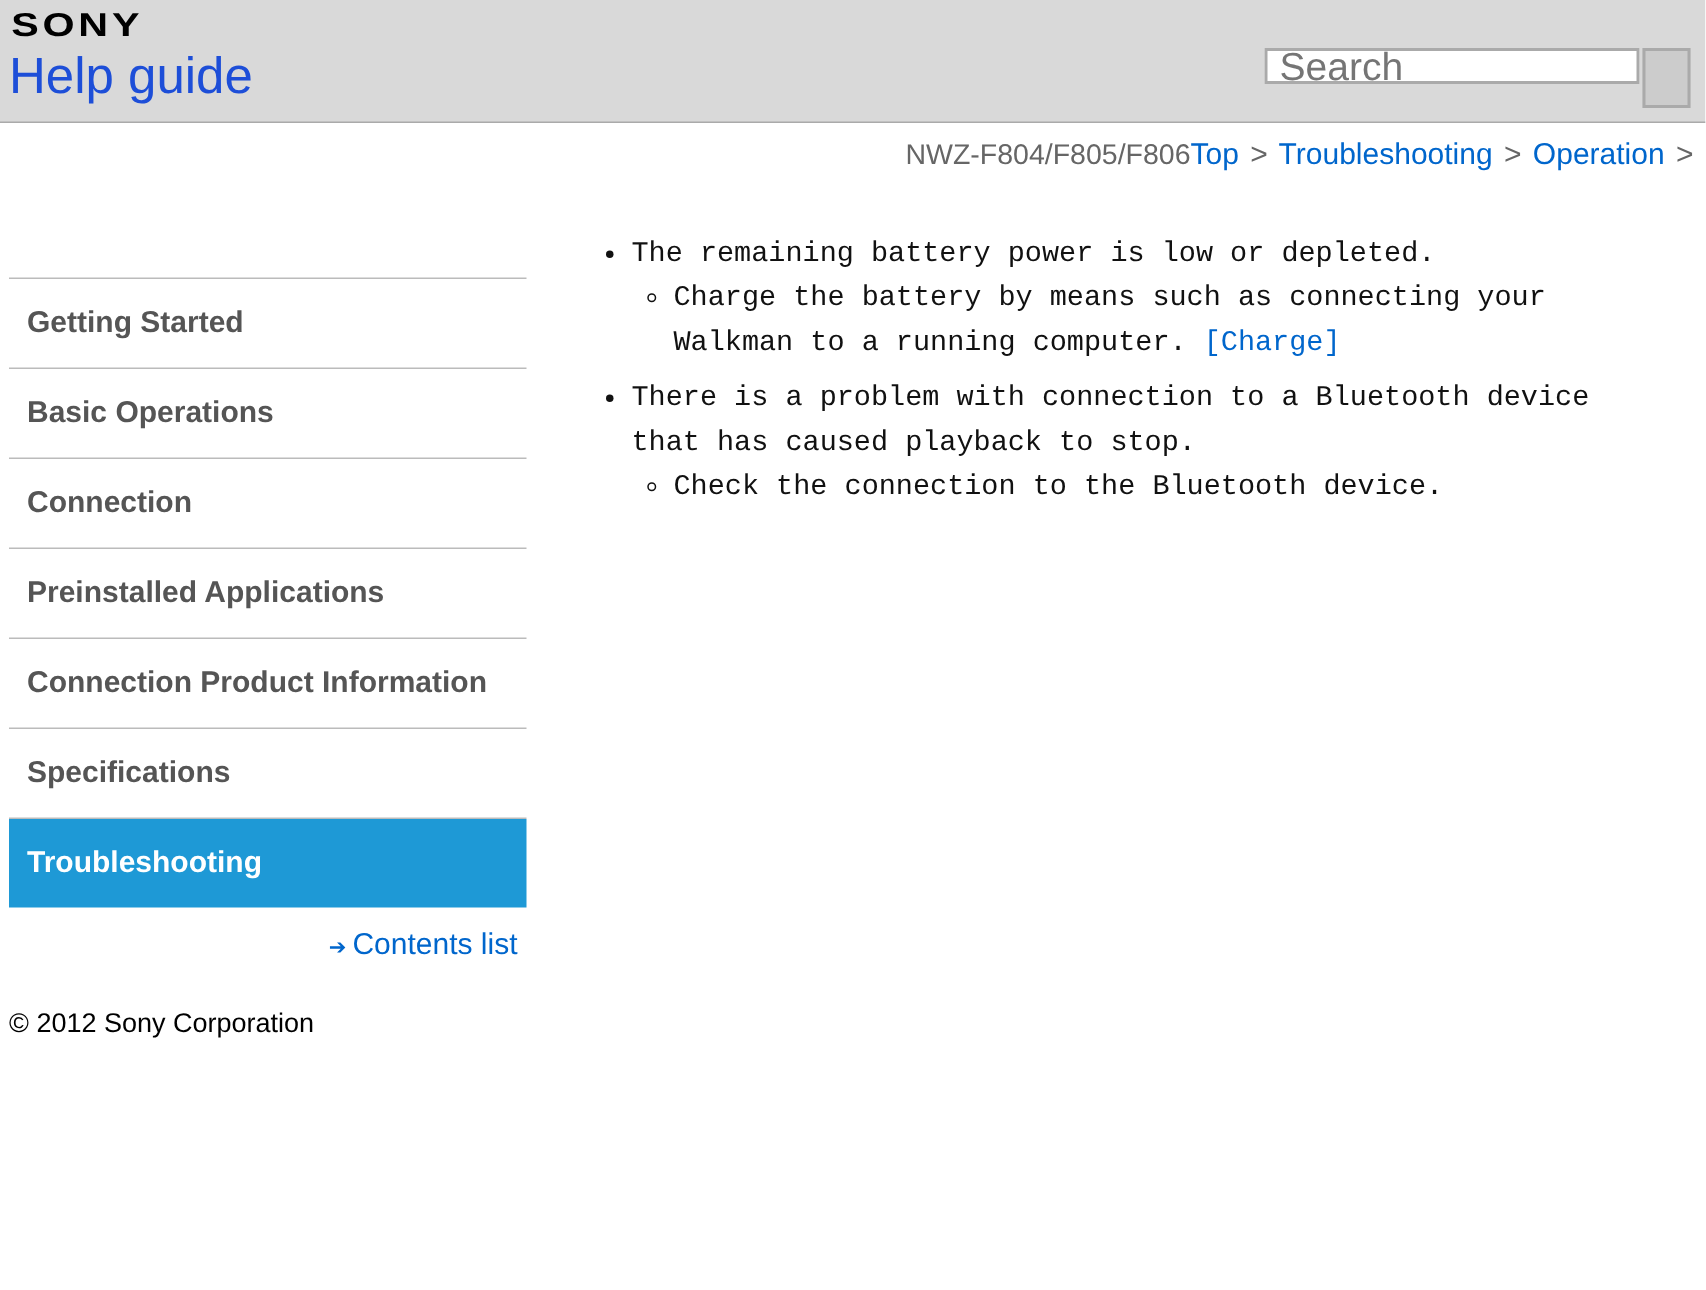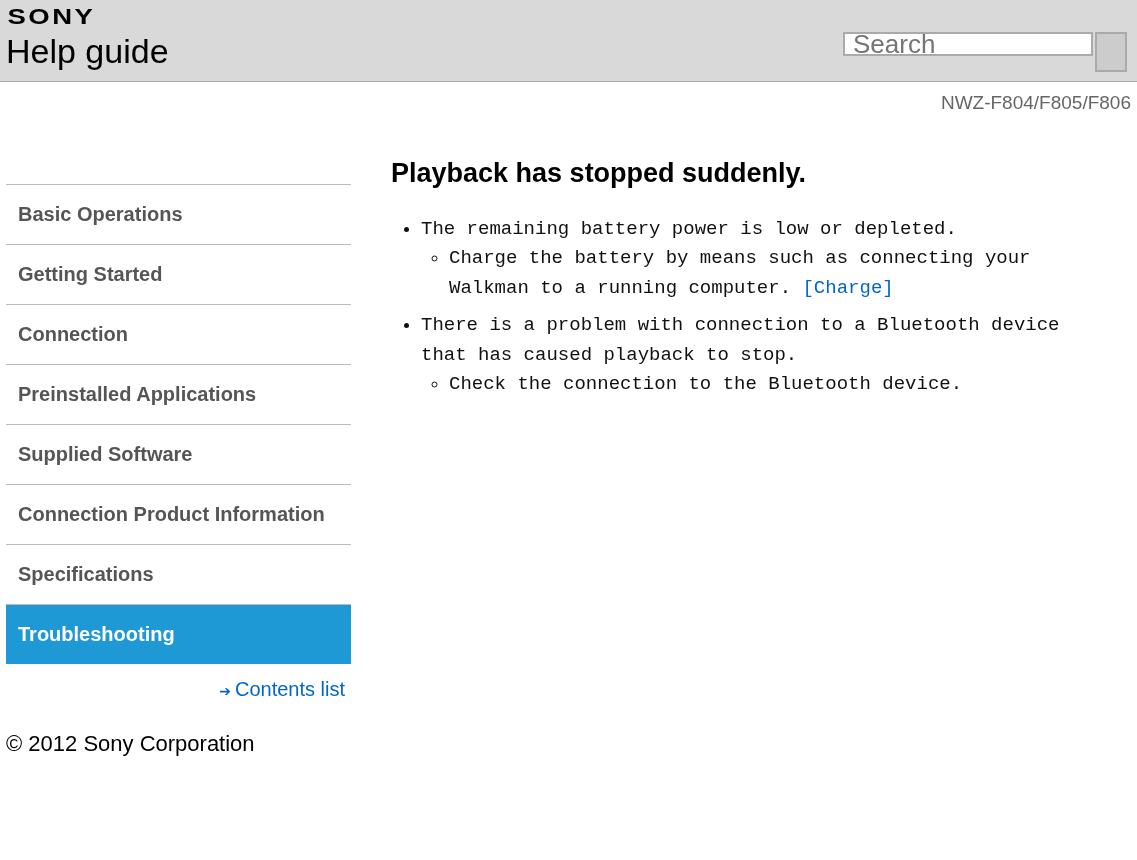--- a/index.html
+++ b/index.html
@@ -1,72 +1,78 @@
 <!DOCTYPE html>
 <html><head>
 <meta charset="utf-8">
 <style>
   * { box-sizing: border-box; margin: 0; padding: 0; }
   body { font-family: Arial, Helvetica, sans-serif; font-size: 18px; color: #000; width: 1137px; }
   .header { background: #d9d9d9; padding: 4px 0 10px 0; border-bottom: 1px solid #aaa; position: relative; }
   .logo { font-family: "Arial Black", Arial, sans-serif; font-weight: 900; font-size: 22px; letter-spacing: 2px; padding-left: 6px; transform: scaleX(1.25); transform-origin: left; }
-  .help-title { font-size: 34px; color: #000000; padding-left: 6px; margin-top: 2px; }
+  .help-title { font-size: 34px; color: #1d4ed8; padding-left: 6px; margin-top: 2px; }
   .search-wrap { position: absolute; right: 10px; top: 32px; display: flex; gap: 2px; }
   .search-input { width: 250px; height: 24px; font-size: 26px; color: #888; padding: 2px 8px; border: 2px solid #aaa; background: #fff; font-family: Arial; }
   .search-btn { width: 32px; height: 40px; background: #ccc; border: 2px solid #aaa; }
   .sub-bar { display: flex; justify-content: flex-end; align-items: center; padding: 10px 6px 0 6px; color: #666; font-size: 19px; }
   .breadcrumb { font-size: 20px; }
   .breadcrumb a { color: #0066cc; text-decoration: none; }
   .breadcrumb .sep { color: #666; padding: 0 2px; }
   .layout { display: flex; padding: 40px 6px 20px 6px; gap: 40px; }
   .sidebar { width: 345px; flex-shrink: 0; padding-top: 30px; }
   .nav-item { padding: 18px 12px; border-bottom: 1px solid #bbb; font-size: 20px; font-weight: bold; color: #555; cursor: pointer; }
   .nav-item:first-child { border-top: 1px solid #bbb; }
   .nav-item.active { background: #1e99d6; color: #fff; border-bottom: none; }
   .contents-link { display: block; text-align: right; color: #0066cc; text-decoration: none; font-size: 20px; padding: 14px 6px 0 0; }
   .contents-link .arrow { color: #0066cc; font-size: 14px; margin-right: 4px; }
   .main { flex: 1; padding-right: 20px; }
   .article-title { font-size: 27px; font-weight: bold; margin-bottom: 26px; margin-top: 4px; }
   .main ul { list-style: disc; padding-left: 30px; }
   .main ul ul { list-style: circle; padding-left: 28px; }
   .main li { font-size: 19px; line-height: 1.55; margin-bottom: 8px; color: #111; font-family: Liberation Mono, monospace; }
   .details-link { color: #0066cc; text-decoration: none; }
-  .footer { font-size: 22px; padding: 10px 6px; }
+  .footer { font-size: 18px; padding: 10px 6px; }
 </style>
 </head>
 <body>
 
 <div class="header">
   <div class="logo">SONY</div>
   <div class="help-title">Help guide</div>
   <div class="search-wrap">
     <input class="search-input" type="text" placeholder="Search" style="">
     <button class="search-btn"></button>
   </div>
 </div>
 
 <div class="sub-bar">
   <div>NWZ-F804/F805/F806</div>
+  <div class="breadcrumb">
+    <a href="#">Top</a>
+    <span class="sep">&gt;</span>
+    <a href="#">Troubleshooting</a>
+    <span class="sep">&gt;</span>
+    <a href="#">Operation</a>
+    <span class="sep">&gt;</span>
+  </div>
 </div>
 
 <div class="layout">
   <div class="sidebar">
+    <div class="nav-item">Getting Started</div>
     <div class="nav-item">Basic Operations</div>
-    <div class="nav-item">Getting Started</div>
     <div class="nav-item">Connection</div>
     <div class="nav-item">Preinstalled Applications</div>
-    <div class="nav-item">Supplied Software</div>
     <div class="nav-item">Connection Product Information</div>
     <div class="nav-item">Specifications</div>
     <div class="nav-item active">Troubleshooting</div>
     <a href="#" class="contents-link"><span class="arrow">➔</span><span>Contents list</span></a>
   </div>
 
   <div class="main">
-    <h1 class="article-title">Playback has stopped suddenly.</h1>
     <ul>
       <li>
         <span>The remaining battery power is low or depleted.</span>
         <ul>
           <li>
             <span>Charge the battery by means such as connecting your Walkman to a running computer. </span><a href="#" class="details-link">[Charge]</a>
           </li>
         </ul>
       </li>
       <li>

